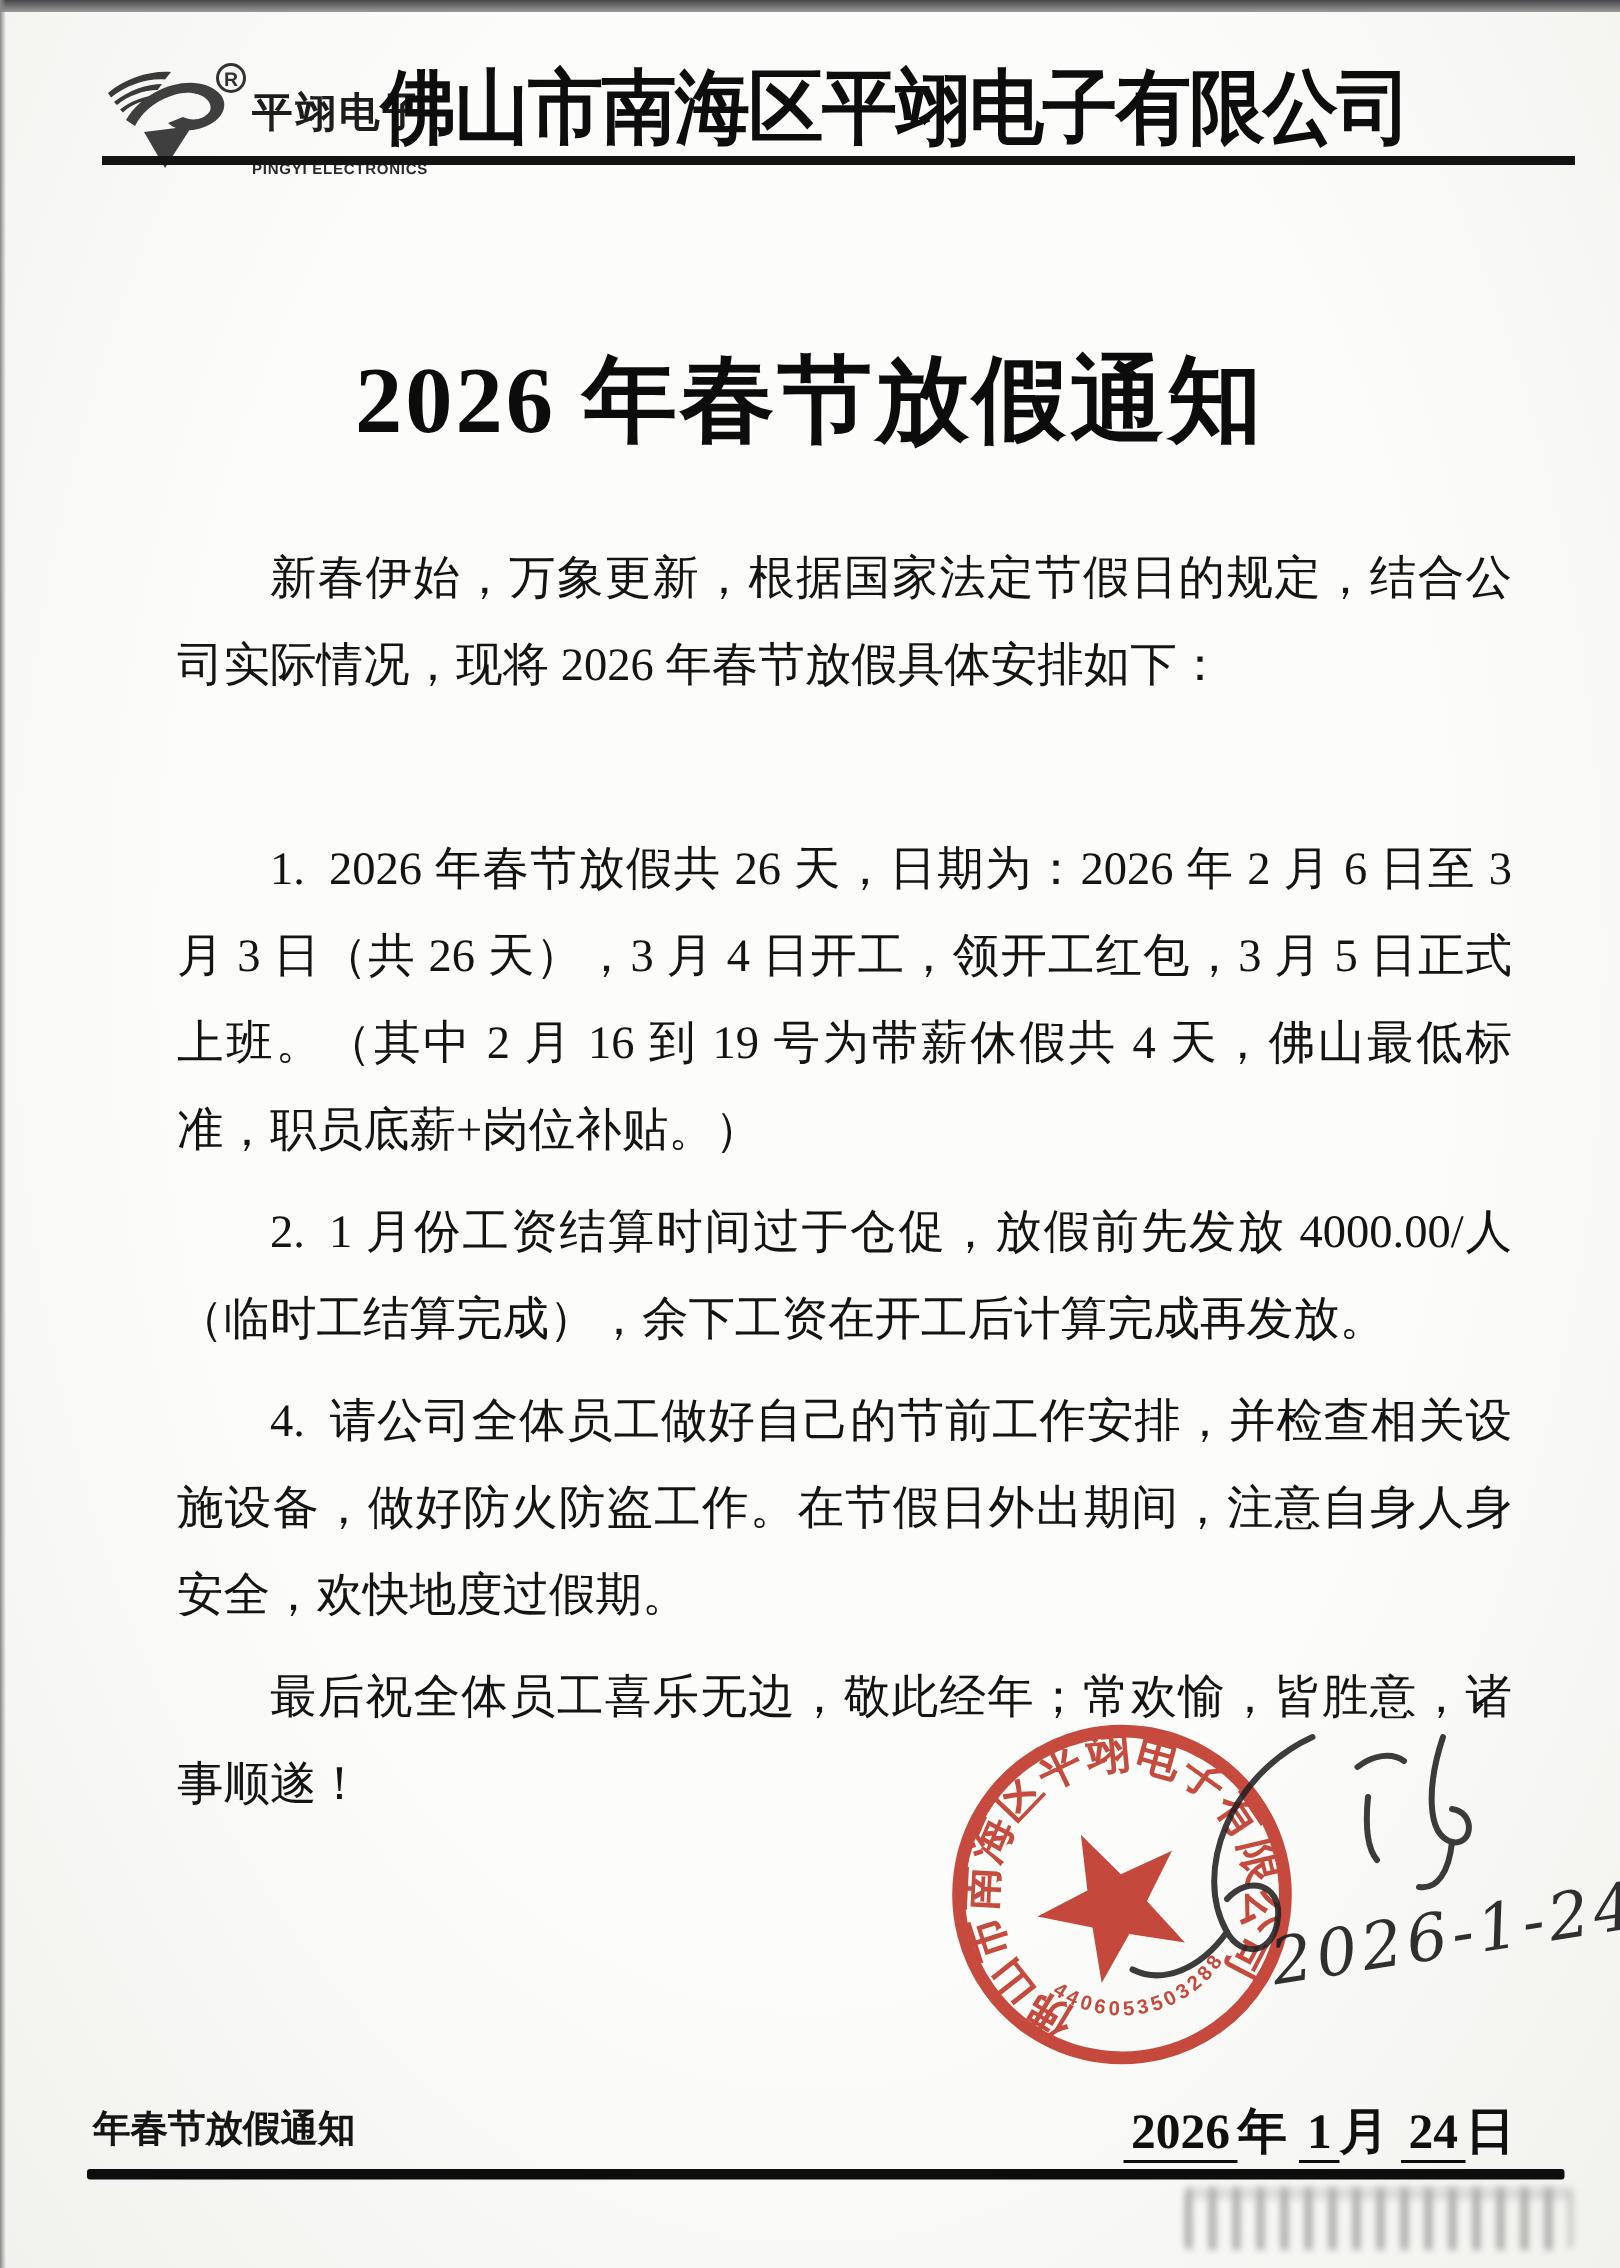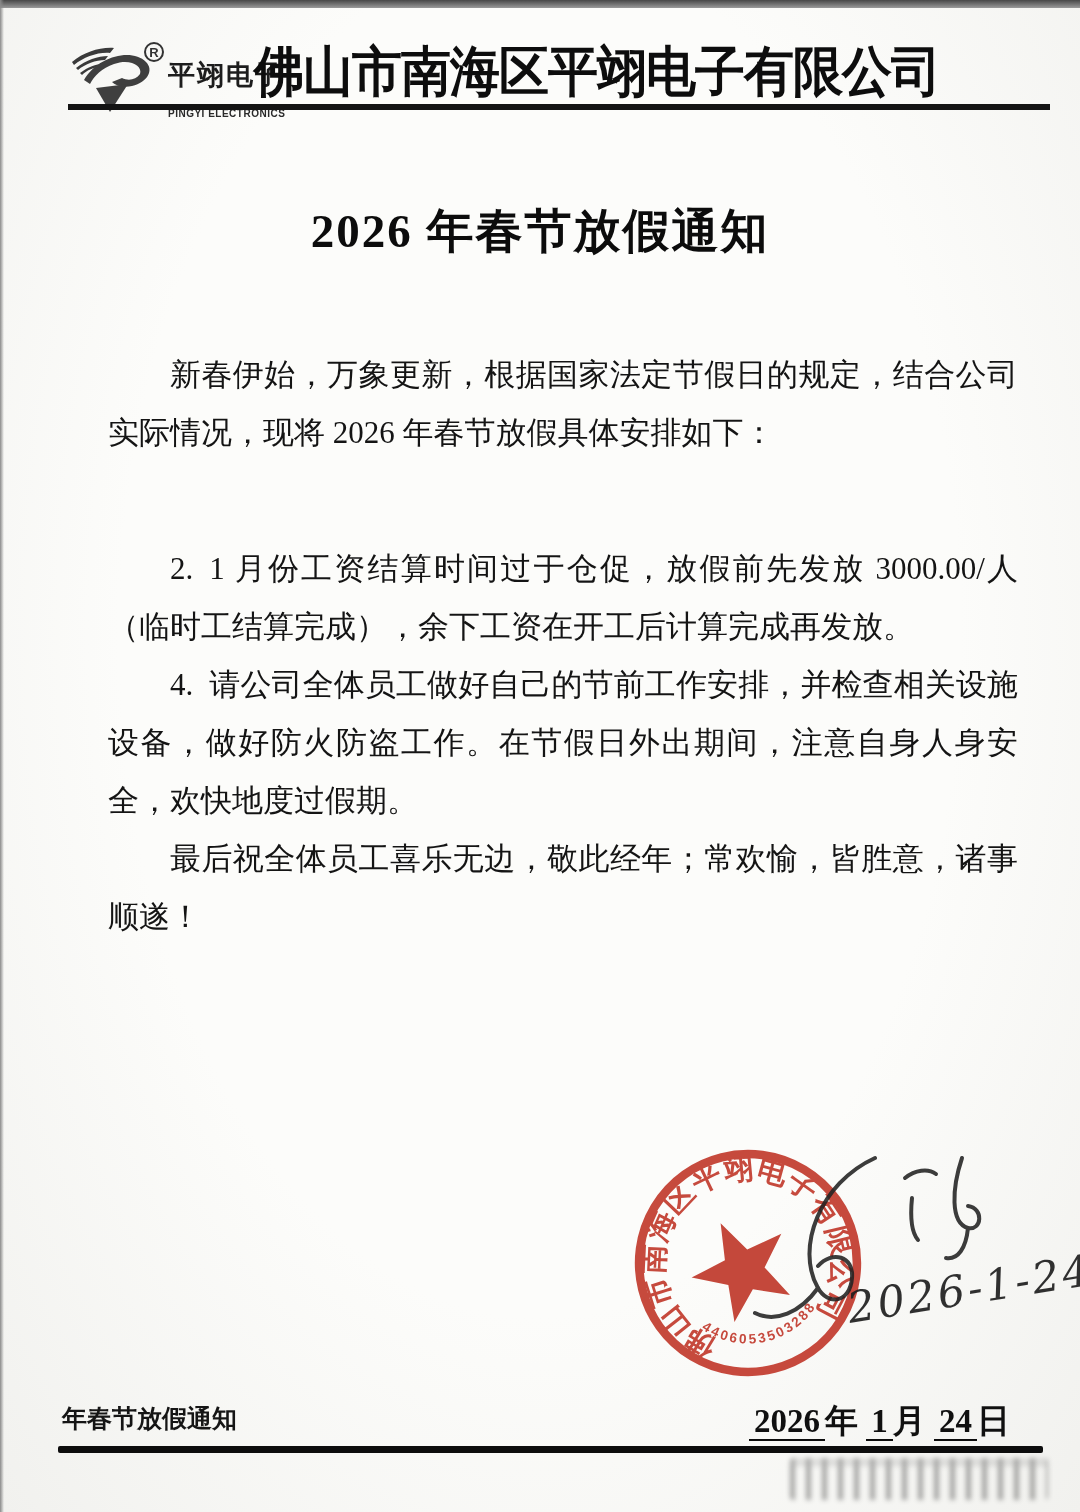--- a/index.html
+++ b/index.html
@@ -26,26 +26,26 @@
   .brand-en{font-family:Liberation Sans, sans-serif;font-weight:700;font-size:10px;letter-spacing:.5px;color:#2a2a2a;margin-top:20px;}
   .company-name{
     position:absolute;left:186px;top:0px;white-space:nowrap;
     font-family:"Liberation Sans","DejaVu Sans",sans-serif;
     font-weight:900;font-size:50px;letter-spacing:-1px;color:#0d0d0d;
     transform:scaleY(1.08);transform-origin:top left;
   }
   .header-rule{position:absolute;left:68px;top:104px;width:982px;height:6px;background:#141414;}
   
   .doc-title{
-    position:absolute;left:0;top:200px;width:100%;text-align:center;
-    font-weight:700;font-size:47px;letter-spacing:2px;color:#0c0c0c;
+    position:absolute;left:0;top:224px;width:100%;text-align:center;
+    font-weight:700;font-size:63px;letter-spacing:2px;color:#0c0c0c;
   }
   
   .body-text{position:absolute;left:108px;top:346px;width:910px;font-size:31px;line-height:58px;text-align:justify;color:#141414;}
-  .body-text p{margin:0;text-indent:2em;}
+  .body-text p{margin:10px;text-indent:2em;}
   .items{margin-top:78px;}
   .item-no{margin-right:16px;}
   
   .seal-wrap{position:absolute;left:627px;top:1142px;width:242px;height:242px;}
   .sig-wrap{position:absolute;left:700px;top:1128px;width:400px;height:240px;overflow:visible;}
   .hand-date{
     font-family:"DejaVu Serif","Liberation Serif",serif;font-style:italic;
     font-size:43px;letter-spacing:3px;fill:#1f1f1f;opacity:.92;
   }
   
@@ -85,21 +85,22 @@
     </div>
     <div class="company-name">佛山市南海区平翊电子有限公司</div>
   </div>
   <div class="header-rule"></div>
 
   <div class="doc-title">2026 年春节放假通知</div>
 
   <div class="body-text">
     <p>新春伊始，万象更新，根据国家法定节假日的规定，结合公司实际情况，现将 2026 年春节放假具体安排如下：</p>
     <div class="items">
-      <p><span class="item-no">2.</span><span>1 月份工资结算时间过于仓促，放假前先发放 3000.00/人（临时工结算完成），余下工资在开工后计算完成再发放。</span></p>
+      <p><span class="item-no">1.</span><span>2026 年春节放假共 26 天，日期为：2026 年 2 月 6 日至 3 月 3 日（共 26 天），3 月 4 日开工，领开工红包，3 月 5 日正式上班。（其中 2 月 16 到 19 号为带薪休假共 4 天，佛山最低标准，职员底薪+岗位补贴。）</span></p>
+      <p><span class="item-no">2.</span><span>1 月份工资结算时间过于仓促，放假前先发放 4000.00/人（临时工结算完成），余下工资在开工后计算完成再发放。</span></p>
       <p><span class="item-no">4.</span><span>请公司全体员工做好自己的节前工作安排，并检查相关设施设备，做好防火防盗工作。在节假日外出期间，注意自身人身安全，欢快地度过假期。</span></p>
       <p>最后祝全体员工喜乐无边，敬此经年；常欢愉，皆胜意，诸事顺遂！</p>
     </div>
   </div>
 
   <div class="seal-wrap">
     <svg width="242" height="242" viewBox="0 0 240 240" style="overflow:visible">
       <g transform="rotate(-14 120 120)" opacity="0.92">
         <circle cx="120" cy="120" r="108" fill="none" stroke="#c23b2e" stroke-width="8.5"></circle>
         <defs>

